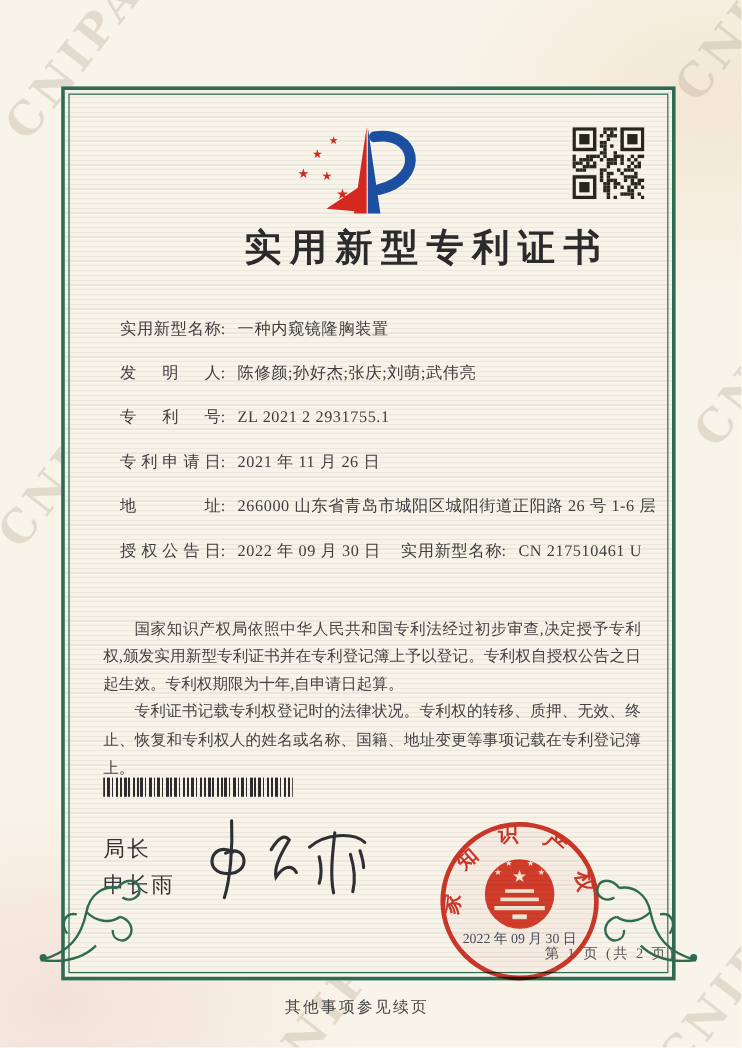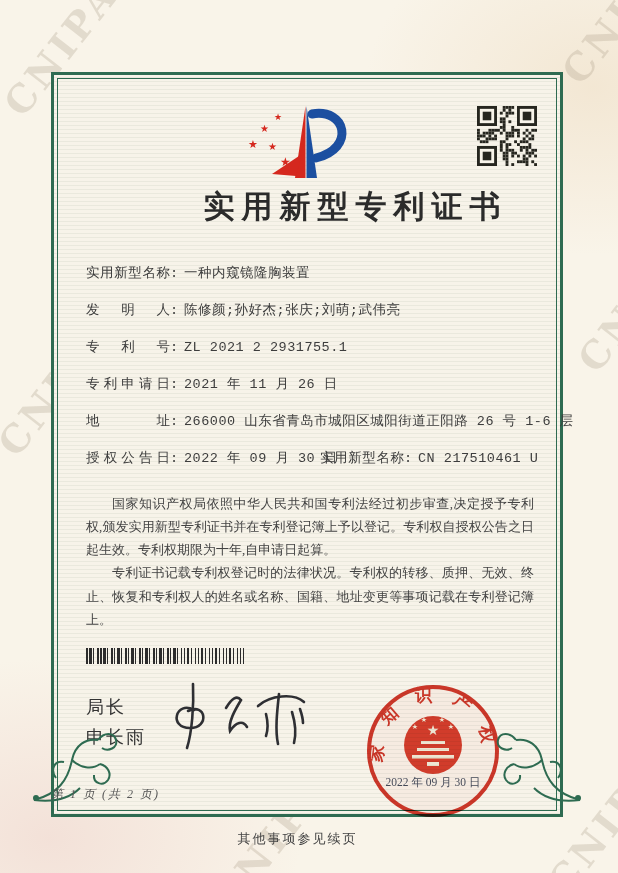--- a/index.html
+++ b/index.html
@@ -30,40 +30,40 @@
   }
   .cert-no{
     position:absolute;left:86px;top:104px;font-size:13.5px;letter-spacing:1.5px;color:#4b4b4b;
   }
   .logo{position:absolute;left:244px;top:98px;width:124px;height:86px;}
   .qr{position:absolute;left:477px;top:106px;width:60px;height:60px;}
   .title{
     position:absolute;left:51px;top:186px;width:609px;text-align:center;
     font-size:31px;font-weight:bold;letter-spacing:7px;color:#2b2b2b;white-space:nowrap;
   }
-  .fields{position:absolute;left:86px;top:261px;width:448px;font-size:13.5px;color:#3d3d3d;font-family:Liberation Mono, monospace;}
+  .fields{position:absolute;left:100px;top:261px;width:448px;font-size:13.5px;color:#3d3d3d;}
   .frow{line-height:26px;margin-bottom:11px;white-space:nowrap;}
   .flabel{display:inline-block;width:84px;text-align:justify;text-align-last:justify;vertical-align:top;}
   .fcolon{display:inline-block;width:14px;vertical-align:top;}
   .fvalue{letter-spacing:0.5px;}
   .fvalue.mid{display:inline-block;width:136px;vertical-align:top;}
-  .paras{position:absolute;left:86px;top:492px;width:448px;font-size:13px;line-height:1.78;color:#434343;text-align:justify;}
+  .paras{position:absolute;left:86px;top:512px;width:448px;font-size:13px;line-height:1.78;color:#434343;text-align:justify;}
   .paras p{margin:0;text-indent:2em;}
   .barcode{
     position:absolute;left:86px;top:648px;width:158px;height:16px;
     background:repeating-linear-gradient(90deg,
       #2c2c2c 0 1.5px, transparent 1.5px 3px,
       #2c2c2c 3px 5.5px, transparent 5.5px 7px,
       #2c2c2c 7px 8px, transparent 8px 10.5px,
       #2c2c2c 10.5px 12.5px, transparent 12.5px 14px);
   }
   .signer{position:absolute;left:86px;top:692px;font-size:18px;letter-spacing:2px;color:#333;line-height:30px;}
   .autograph{position:absolute;left:160px;top:678px;width:160px;height:84px;}
   .seal{position:absolute;left:365px;top:683px;width:136px;height:136px;opacity:0.93;mix-blend-mode:multiply;}
-  .page-ind{position:absolute;left:51px;top:786px;width:512px;text-align:left;font-size:12px;letter-spacing:2px;color:#555;font-style:italic;}
+  .page-ind{position:absolute;left:51px;top:786px;width:512px;text-align:right;font-size:12px;letter-spacing:2px;color:#555;}
   .note{position:absolute;left:0;top:830px;width:595px;text-align:center;font-size:13px;letter-spacing:2px;color:#444;}
   .orn{position:absolute;width:92px;height:92px;}
   .orn.left{left:28px;top:714px;}
   .orn.right{left:494px;top:714px;transform:scaleX(-1);}
   .logo .star{fill:#d5281e;}
 </style>
 </head>
 <body>
 
 <div class="paper">

